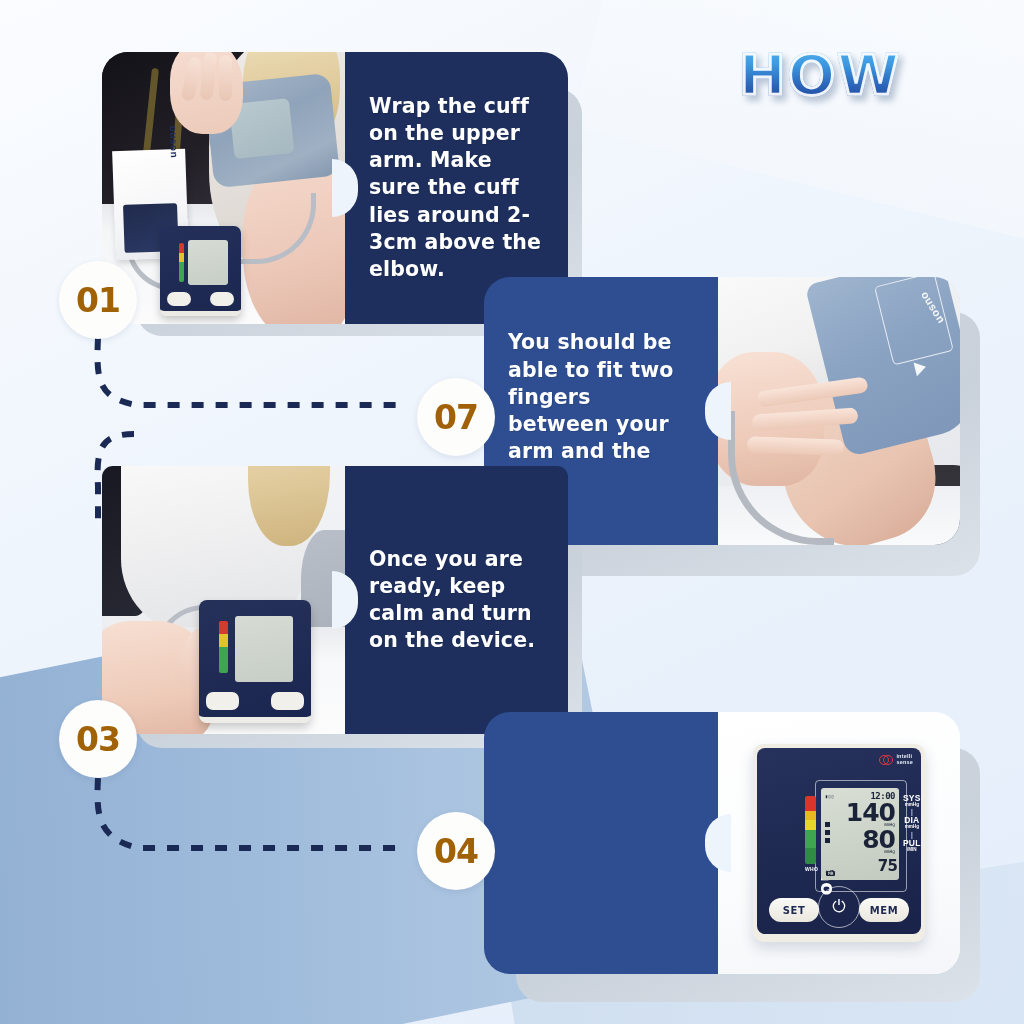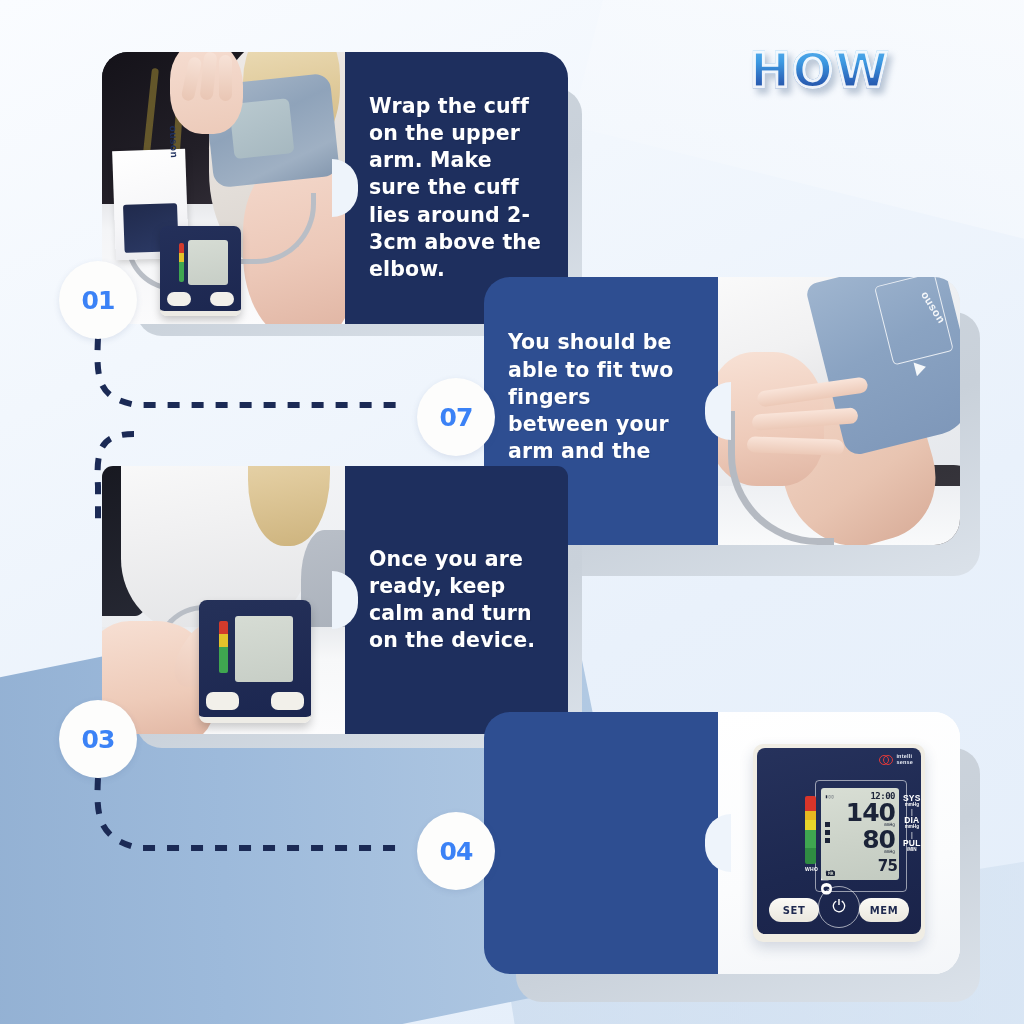--- a/index.html
+++ b/index.html
@@ -51,21 +51,21 @@
   
   .title-wrap {
     position: absolute;
     left: 620px; top: 48px;
     width: 400px;
     text-align: center;
     z-index: 40;
   }
   .title-line {
     font-weight: 900;
-    font-size: 48px;
+    font-size: 56px;
     line-height: .95;
     letter-spacing: 2px;
     font-family: "DejaVu Sans", sans-serif;
     background: linear-gradient(180deg, #54aeec 0%, #3d9ae2 30%, #2b63b8 72%, #1f4a9c 100%);
     -webkit-background-clip: text;
     background-clip: text;
     color: transparent;
     -webkit-text-stroke: 3px rgba(255,255,255,0.92);
     paint-order: stroke fill;
     filter: drop-shadow(4px 5px 3px rgba(90,115,150,0.38));
@@ -127,22 +127,22 @@
   .num-circle {
     position: absolute;
     width: 78px; height: 78px;
     border-radius: 50%;
     background: #fdfdfc;
     display: flex;
     align-items: center;
     justify-content: center;
     font-family: "DejaVu Sans", sans-serif;
     font-weight: 900;
-    font-size: 25px;
-    color: #3b82f6;
+    font-size: 33px;
+    color: #a16207;
     letter-spacing: -1px;
     z-index: 30;
     box-shadow: 0 2px 6px rgba(60,85,130,0.12);
   }
 
   
   .connectors {
     position: absolute;
     inset: 0;
     z-index: 20;

